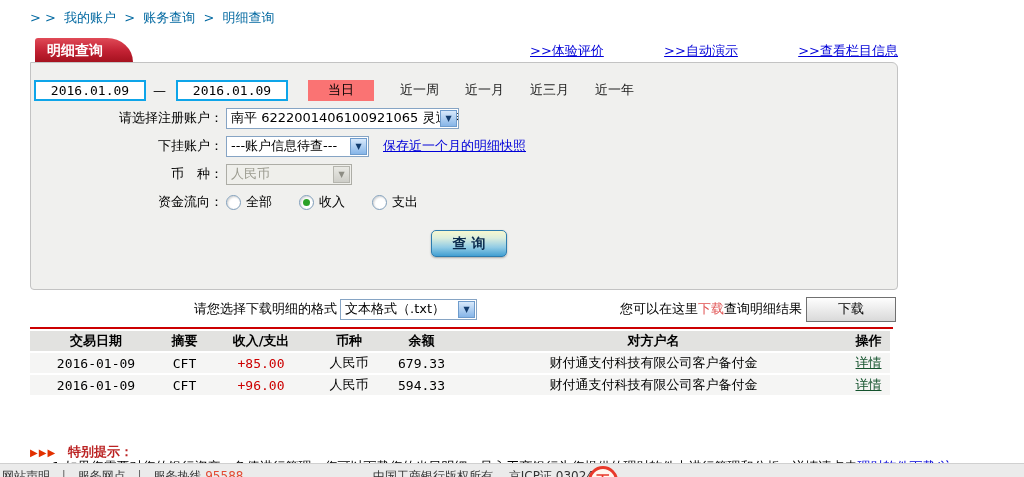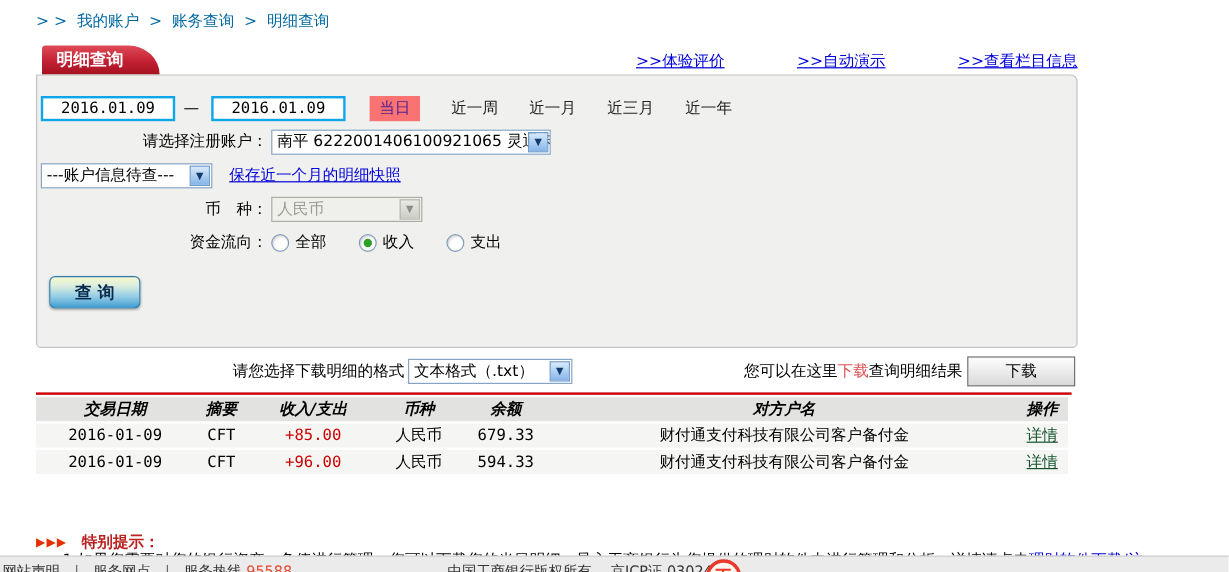--- a/index.html
+++ b/index.html
@@ -24,21 +24,21 @@
   
   .panel { position:absolute; top:62px; left:30px; width:868px; height:228px; box-sizing:border-box;
            background:#f0f0ee; border:1px solid #c3c3c3; border-radius:0 6px 4px 4px; padding-top:13px; }
   .form-row { display:flex; align-items:center; height:28px; }
   .form-label { width:192px; text-align:right; flex:none; }
 
   .text-input { box-sizing:border-box; width:112px; height:21px; margin-left:3px;
                 border:2px solid #0ea5e9; background:#fff; text-align:center;
                 font:13px "DejaVu Sans Mono", monospace; padding:0; }
   .dash { margin:0 7px; }
-  .badge-today { margin-left:20px; background:#fa7373; color:#4c1d95; padding:1px 8px 2px; cursor:pointer; }
+  .badge-today { margin-left:20px; background:#fa7373; color:#000000; padding:1px 20px 2px; cursor:pointer; }
   .range { margin-left:26px; color:#222; cursor:pointer; }
 
   .select { box-sizing:border-box; height:21px; margin-left:3px; border:1px solid #86a4c4; background:#fff;
             display:flex; align-items:center; position:relative; padding:0 22px 0 4px; cursor:pointer;
             white-space:nowrap; overflow:hidden; }
   .select .arrow { position:absolute; right:1px; top:1px; bottom:1px; width:17px;
             background:linear-gradient(180deg,#d8e9fb,#86b5e8); border:1px solid #6f9ccc; box-sizing:border-box;
             display:flex; align-items:center; justify-content:center; color:#123c6e; font-size:8px; }
   .select.w-account { width:233px; }
   .select.w-sub { width:143px; }
@@ -48,41 +48,41 @@
   .select.disabled .arrow { background:linear-gradient(180deg,#e9e9e4,#cecec8); border-color:#b5b5ae; color:#8d8d84; }
 
   .snapshot-link { margin-left:14px; color:#0000d8; text-decoration:underline; cursor:pointer; }
 
   .flow-opt { display:flex; align-items:center; margin-left:3px; margin-right:24px; cursor:pointer; }
   .radio { width:13px; height:13px; border:1px solid #7f9db9; border-radius:50%; background:#fff;
            position:relative; margin-right:5px; box-shadow:inset 1px 1px 2px rgba(0,0,0,.18); flex:none; }
   .radio.checked::after { content:""; position:absolute; left:3px; top:3px; right:3px; bottom:3px;
            background:#2ba127; border-radius:50%; }
 
-  .btn-row { margin-top:14px; display:flex; justify-content:flex-start; }
+  .btn-row { margin-top:14px; display:flex; justify-content:center; }
   .query-btn { width:76px; height:27px; margin-left:10px; border:1px solid #2d7cae; border-radius:5px;
            background:linear-gradient(180deg,#f7f8cf 0%,#dceedd 28%,#92cce5 65%,#429fd2 100%);
            color:#0b2b4e; font-weight:bold; font-size:14px; font-family:"DejaVu Sans",sans-serif;
            cursor:pointer; box-shadow:0 1px 2px rgba(0,0,0,.3); }
 
   
   .download-row { position:absolute; top:296px; left:30px; width:866px; height:26px; display:flex; align-items:center; }
   .dl-spacer { width:164px; flex:none; }
   .dl-flex { flex:1; }
   .hint-red { color:#e05050; }
   .dl-btn { width:90px; height:25px; margin-left:4px; border:1px solid #707070;
             background:linear-gradient(180deg,#fefefe,#d9d9d9); font-size:13px;
             font-family:"DejaVu Sans",sans-serif; cursor:pointer; }
 
   .red-rule { position:absolute; top:327px; left:30px; width:863px; height:2px; background:#cc0001; }
 
   
   .tbl { position:absolute; top:331px; left:30px; width:860px; }
   .t-row { display:flex; height:20px; align-items:center; margin-bottom:2px; background:#f5f5f4; }
-  .t-row.head { background:#e2e2e0; font-weight:bold;font-style:italic; }
+  .t-row.head { background:#e2e2e0; font-weight:bold; }
   .t-cell { text-align:center; overflow:hidden; white-space:nowrap; }
   .c0{width:132px;} .c1{width:45px;} .c2{width:108px;} .c3{width:68px;} .c4{width:77px;} .c5{width:387px;} .c6{width:43px;}
   .mono { font-family:"DejaVu Sans Mono", monospace; }
   .amount { color:#cc0000; }
   .detail-link { color:#14532d; text-decoration:underline; cursor:pointer; }
 
   
   .tips-head { position:absolute; top:443px; left:30px; display:flex; align-items:center; }
   .tips-marker { color:#e23000; font-size:10px; letter-spacing:1px; margin-right:12px; }
   .tips-title { color:#bb2222; font-weight:bold; }
@@ -138,20 +138,21 @@
 
     <div class="form-row">
       <span class="form-label">请选择注册账户：</span>
       <div class="select w-account">
         <span>南平 6222001406100921065 灵通卡</span>
         <span class="arrow">▼</span>
       </div>
     </div>
 
     <div class="form-row">
+      <span class="form-label">下挂账户：</span>
       <div class="select w-sub">
         <span>---账户信息待查---</span>
         <span class="arrow">▼</span>
       </div>
       <span class="snapshot-link">保存近一个月的明细快照</span>
     </div>
 
     <div class="form-row">
       <span class="form-label">币　种：</span>
       <div class="select w-currency disabled">

